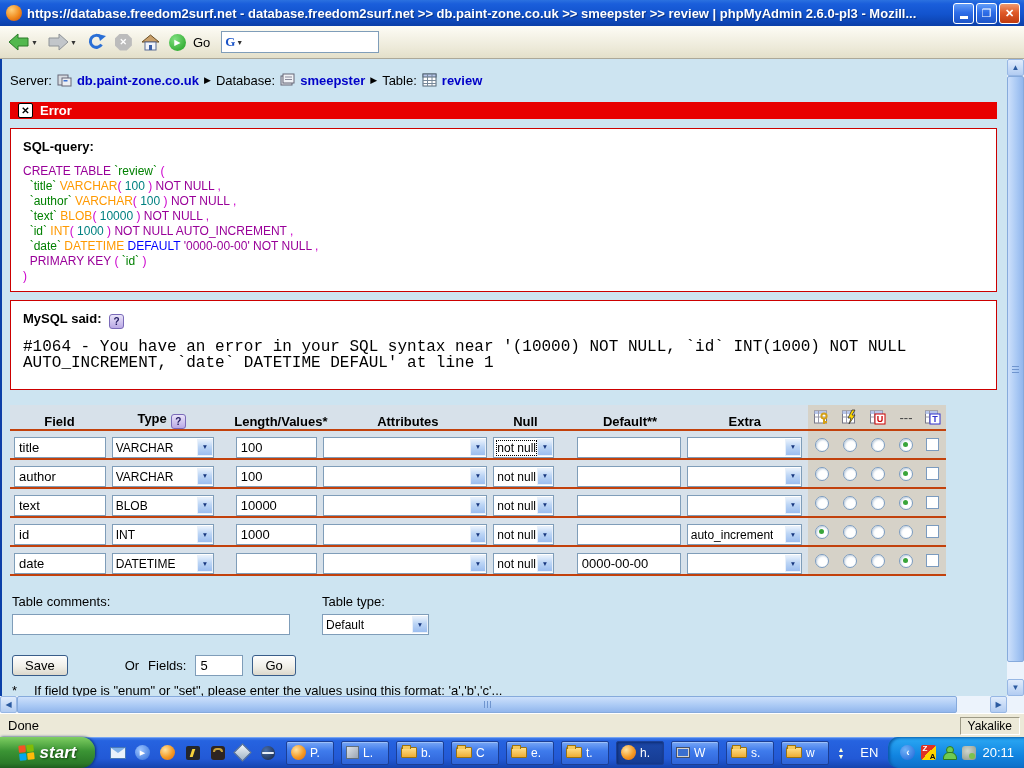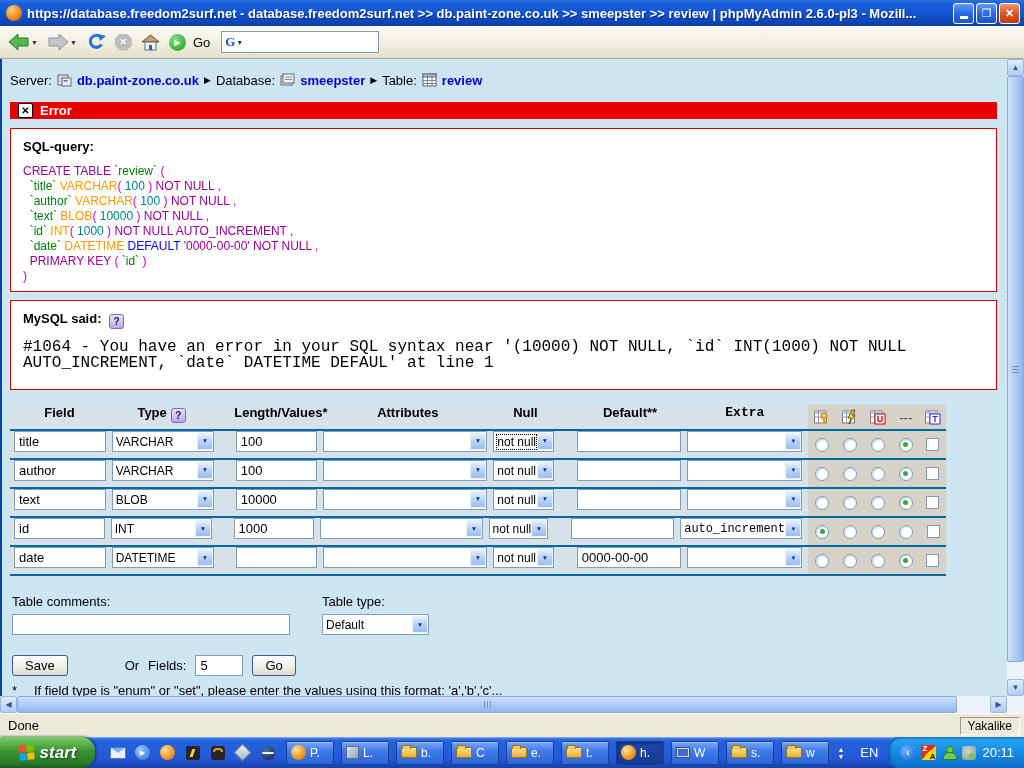--- a/index.html
+++ b/index.html
@@ -47,29 +47,29 @@
   .sqlbox{margin-top:9px;height:164px;}
   .mysqlbox{margin-top:8px;height:90px;}
   .boxtitle{font-size:13px;font-weight:bold;color:#000;}
   .sqlcode{margin-top:10px;font-size:12px;line-height:15px;white-space:pre;}
   .mysqlmsg{margin-top:10px;font-family:"Liberation Mono",monospace;font-size:16px;line-height:16px;}
   .help{display:inline-flex;width:13px;height:13px;border-radius:3px;vertical-align:-2px;
     background:linear-gradient(#eae4fa,#b9a8e4);border:1px solid #7a6ab8;color:#201a60;
     font-size:10px;font-weight:bold;align-items:center;justify-content:center;margin-left:4px;}
   
   .ftable{margin:15px 0 0 8px;width:936px;background:#d7e1ea;font-size:13px;}
-  .frow,.fhead{display:flex;align-items:flex-start;height:27px;border-bottom:2px solid #0369a1;padding-left:4px;}
+  .frow,.fhead{display:flex;align-items:flex-end;height:27px;border-bottom:2px solid #c2410c;padding-left:4px;}
   .fhead{height:24px;font-weight:bold;}
   .cf{width:97px;margin-right:6px;text-align:center;}
   .ct{width:108px;margin-right:6px;text-align:center;}
   .cl{width:86px;margin-right:6px;text-align:center;margin-left:16px;}
   .ca{width:174px;margin-right:6px;text-align:center;}
   .cn{width:64px;margin-right:6px;text-align:center;}
   .cd{width:110px;margin-right:6px;text-align:center;margin-left:17px;}
-  .ce{width:122px;margin-right:6px;text-align:center;font-family:Liberation Mono, monospace;}
+  .ce{width:122px;margin-right:6px;text-align:center;}
   .grayzone{background:#d6d2c8;align-self:stretch;display:flex;align-items:center;flex:1;}
   .cr{width:28px;display:flex;justify-content:center;align-items:center;}
   .cc{width:26px;display:flex;justify-content:center;align-items:center;}
   .xp-input{border:1px solid #7f9db9;height:21px;box-sizing:border-box;padding:2px 4px;font-size:13px;
     font-family:"Liberation Sans",sans-serif;width:100%;background:#fff;}
   .xp-select{display:flex;align-items:center;border:1px solid #7f9db9;background:#fff;height:21px;
     box-sizing:border-box;padding-left:3px;font-size:12px;width:100%;text-align:left;}
   .selbtn{width:16px;height:17px;margin-left:auto;flex:none;
     background:linear-gradient(180deg,#e6f0fc,#bcd5f5 45%,#9cbef0);border:1px solid #e8f0fa;
     color:#17377f;display:flex;align-items:center;justify-content:center;box-sizing:border-box;}

